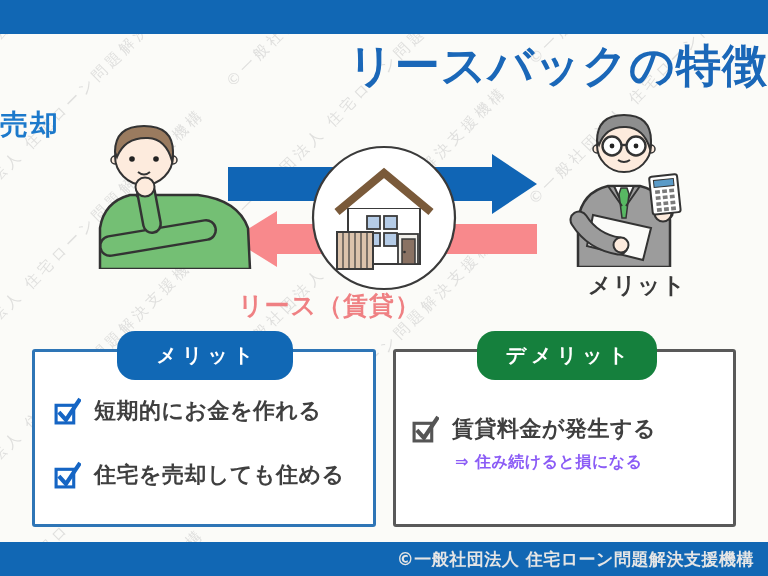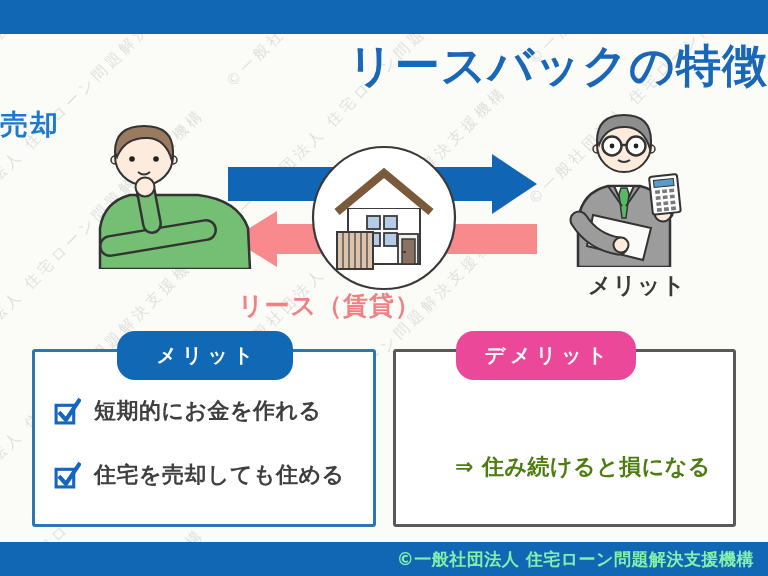--- a/index.html
+++ b/index.html
@@ -7,21 +7,21 @@
   .canvas{position:relative;width:768px;height:576px;background:#FBFBF8;overflow:hidden;}
 
   
   .wm{position:absolute;left:-80px;white-space:nowrap;color:#C4C4C4;opacity:.5;
       font-size:15px;font-weight:500;letter-spacing:4px;transform:rotate(-45deg);
       transform-origin:0 0;z-index:1;pointer-events:none;}
 
   .top-bar{position:absolute;top:0;left:0;width:768px;height:34px;background:#1167B4;z-index:2;}
   .footer-bar{position:absolute;top:542px;left:0;width:768px;height:34px;background:#1167B4;z-index:4;
       display:flex;align-items:center;justify-content:flex-end;padding-right:14px;box-sizing:border-box;}
-  .footer-bar span{color:#86efac;font-size:17px;font-weight:700;letter-spacing:.5px;}
+  .footer-bar span{color:#e5e5e5;font-size:17px;font-weight:700;letter-spacing:.5px;}
 
   .page-title{position:absolute;top:36px;left:0;width:768px;text-align:right;z-index:2;
       font-size:45px;font-weight:800;color:#1A67B8;letter-spacing:1px;}
 
   .sell-label{position:absolute;top:106px;left:0;width:768px;text-align:left;z-index:3;
       font-size:28px;font-weight:800;color:#1C79CB;letter-spacing:2px;}
   .lease-label{position:absolute;top:289px;left:0;width:659px;text-align:center;z-index:4;
       font-size:25px;font-weight:800;color:#EF8083;letter-spacing:1px;}
 
   .arrows{position:absolute;top:0;left:0;z-index:2;}
@@ -35,28 +35,28 @@
   .actor-label.company{left:549px;top:270px;width:176px;}
 
   .info-box{position:absolute;top:349px;height:178px;background:#fff;border-radius:3px;z-index:2;box-sizing:border-box;}
   .info-box.merit{left:32px;width:344px;border:3px solid #2E75B6;}
   .info-box.demerit{left:393px;width:343px;border:3px solid #595959;}
 
   .badge{position:absolute;top:331px;height:49px;border-radius:18px;z-index:3;
       display:flex;align-items:center;justify-content:center;color:#fff;
       font-size:20px;font-weight:800;letter-spacing:5px;text-indent:5px;}
   .badge.merit{left:117px;width:176px;background:#1168B5;}
-  .badge.demerit{left:456px;width:180px;background:#ec4899;}
+  .badge.demerit{left:477px;width:180px;background:#15803d;}
 
   .check-item{position:absolute;display:flex;align-items:center;gap:13px;z-index:3;}
   .check-item .txt{font-size:22px;font-weight:800;color:#3F3F3F;letter-spacing:.5px;}
   .check-icon{width:27px;height:28px;flex:0 0 auto;}
   .check-icon.blue{color:#1565C4;}
   .check-icon.gray{color:#555555;}
-  .note-line{position:absolute;z-index:3;font-size:22px;font-weight:800;color:#4d7c0f;letter-spacing:.5px;}
+  .note-line{position:absolute;z-index:3;font-size:16px;font-weight:800;color:#8b5cf6;letter-spacing:.5px;}
 </style>
 </head>
 <body>
 
 <div class="canvas">
 
   <div class="wm" style="top:100px">©一般社団法人 住宅ローン問題解決支援機構　　©一般社団法人 住宅ローン問題解決支援機構　　©一般社団法人 住宅ローン問題解決支援機構</div>
   <div class="wm" style="top:240px">©一般社団法人 住宅ローン問題解決支援機構　　©一般社団法人 住宅ローン問題解決支援機構　　©一般社団法人 住宅ローン問題解決支援機構</div>
   <div class="wm" style="top:380px">©一般社団法人 住宅ローン問題解決支援機構　　©一般社団法人 住宅ローン問題解決支援機構　　©一般社団法人 住宅ローン問題解決支援機構</div>
   <div class="wm" style="top:520px">©一般社団法人 住宅ローン問題解決支援機構　　©一般社団法人 住宅ローン問題解決支援機構　　©一般社団法人 住宅ローン問題解決支援機構</div>
@@ -164,19 +164,26 @@
   <div class="check-item" style="left:54px;top:460px;">
     <svg class="check-icon blue" viewBox="0 0 26 27">
       <rect x="2" y="8" width="17" height="17" fill="#fff" stroke="currentColor" stroke-width="3"></rect>
       <path d="M6,16 L11.5,22 L24,3.5" fill="none" stroke="currentColor" stroke-width="4" stroke-linecap="square"></path>
     </svg>
     <span class="txt">住宅を売却しても住める</span>
   </div>
 
   <div class="info-box demerit"></div>
   <div class="badge demerit">デメリット</div>
+  <div class="check-item" style="left:412px;top:414px;">
+    <svg class="check-icon gray" viewBox="0 0 26 27">
+      <rect x="2" y="8" width="17" height="17" fill="#fff" stroke="currentColor" stroke-width="3"></rect>
+      <path d="M6,16 L11.5,22 L24,3.5" fill="none" stroke="currentColor" stroke-width="4" stroke-linecap="square"></path>
+    </svg>
+    <span class="txt">賃貸料金が発生する</span>
+  </div>
   <div class="note-line" style="left:455px;top:452px;">⇒ 住み続けると損になる</div>
 
   <div class="footer-bar">
     <span>©一般社団法人 住宅ローン問題解決支援機構</span>
   </div>
 
 </div>
 
 </body></html>

